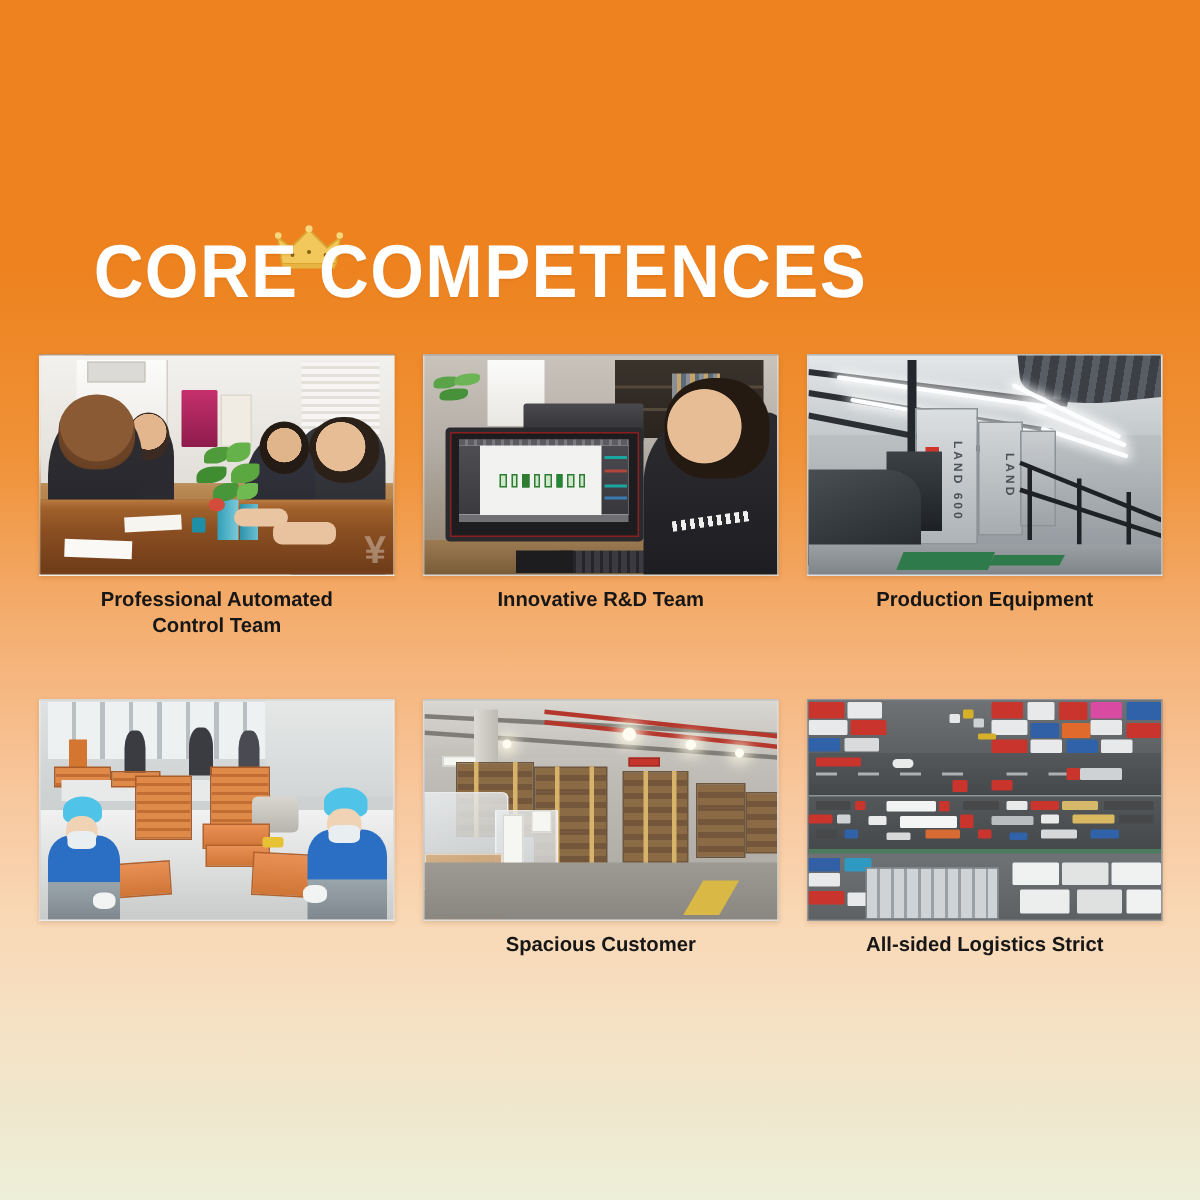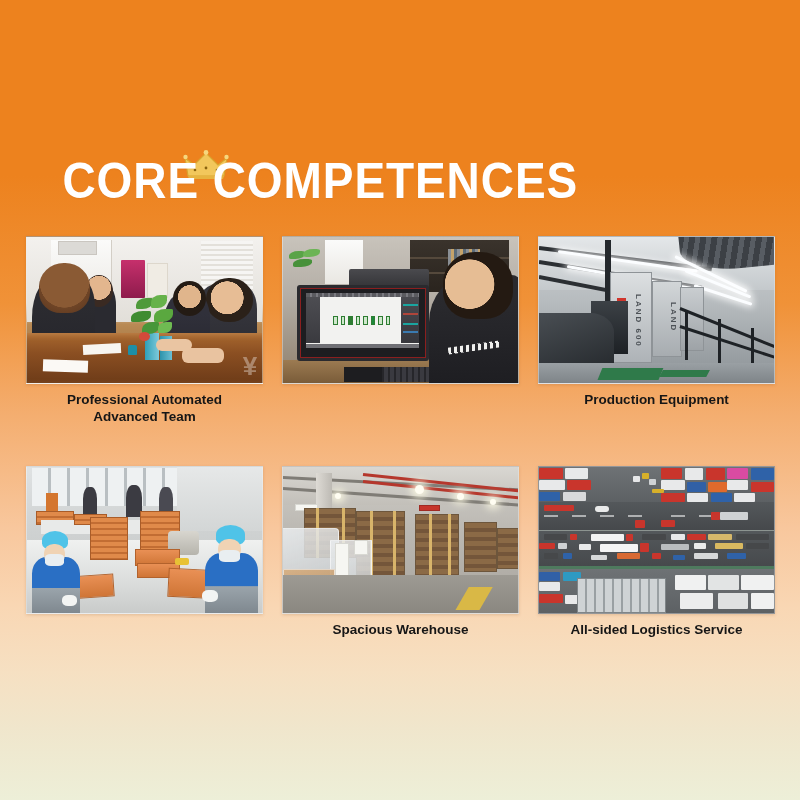--- a/index.html
+++ b/index.html
@@ -309,21 +309,21 @@
             <i style="left:22%;top:46%;width:34%;height:20%;background:#47963a;"></i>
             <i style="left:54%;top:46%;width:26%;height:18%;background:#6fbb52;"></i>
             <i style="left:16%;top:62%;width:22%;height:16%;background:#d34b3a;border-radius:50%;"></i>
           </div>
           <div class="arm1"></div>
           <div class="arm2"></div>
           <div class="wm">¥</div>
         </div>
         <div class="caption">
           <div>Professional Automated</div>
-          <div>Advanced Team</div>
+          <div>Control Team</div>
         </div>
       </div>
 
       <div class="cell">
         <div class="photo p2">
           <div class="shelf">
             <b style="top:32%"></b>
               <b style="top:62%"></b>
           </div>
           <div class="books"></div>
@@ -355,20 +355,23 @@
                   <s></s>
                   <s></s>
                   <s></s>
                   <s></s>
               </div>
             </div>
           </div>
           <div class="manb"></div>
           <div class="manh"></div>
           <div class="collar"></div>
+        </div>
+        <div class="caption">
+          <div>Innovative R&amp;D Team</div>
         </div>
       </div>
 
       <div class="cell">
         <div class="photo p3">
           <div class="ceil"></div>
           <div class="duct"></div>
           <div class="beam" style="left:0;top:6%;width:74%;transform:rotate(7deg);"></div>
           <div class="beam" style="left:0;top:16%;width:70%;transform:rotate(9deg);"></div>
           <div class="beam" style="left:0;top:26%;width:62%;transform:rotate(11deg);"></div>
@@ -473,21 +476,21 @@
           <div class="label" style="left:22%;top:52%;width:6%;height:40%;"></div>
           <div class="label" style="left:30%;top:50%;width:6%;height:10%;"></div>
           <div class="wrap" style="left:0%;top:70%;width:22%;height:30%;background:linear-gradient(160deg,rgba(214,170,120,.85),rgba(180,140,96,.85));"></div>
           <div class="label" style="left:5%;top:78%;width:9%;height:18%;"></div>
           <div class="pallet" style="left:56%;top:76%;width:20%;"></div>
           <div class="pallet" style="left:32%;top:80%;width:20%;"></div>
           <div class="flr"></div>
           <div class="ylw"></div>
         </div>
         <div class="caption">
-          <div>Spacious Warehouse</div>
+          <div>Spacious Customer</div>
         </div>
       </div>
 
       <div class="cell">
         <div class="photo p6">
           <div class="yard" style="top:0;height:24%;"></div>
 
           <div class="ctr" style="left:0%;top:1%;width:10%;height:7%;background:#c9352c;"></div>
           <div class="ctr" style="left:0%;top:9%;width:11%;height:7%;background:#e8e9ea;"></div>
           <div class="ctr" style="left:0%;top:17%;width:9%;height:6%;background:#2f62a8;"></div>
@@ -566,18 +569,18 @@
           <div class="ctr" style="left:11%;top:88%;width:9%;height:6%;background:#e8e9ea;"></div>
           <div class="bldg" style="left:16%;top:76%;width:38%;height:24%;"></div>
           <div class="ctr" style="left:58%;top:74%;width:13%;height:10%;background:#f0f1f1;"></div>
           <div class="ctr" style="left:72%;top:74%;width:13%;height:10%;background:#e2e4e4;"></div>
           <div class="ctr" style="left:86%;top:74%;width:14%;height:10%;background:#f0f1f1;"></div>
           <div class="ctr" style="left:60%;top:86%;width:14%;height:11%;background:#eceded;"></div>
           <div class="ctr" style="left:76%;top:86%;width:13%;height:11%;background:#dfe1e1;"></div>
           <div class="ctr" style="left:90%;top:86%;width:10%;height:11%;background:#f0f1f1;"></div>
         </div>
         <div class="caption">
-          <div>All-sided Logistics Service</div>
+          <div>All-sided Logistics Strict</div>
         </div>
       </div>
     </div>
   </div>
 </div>
 
 </body></html>

